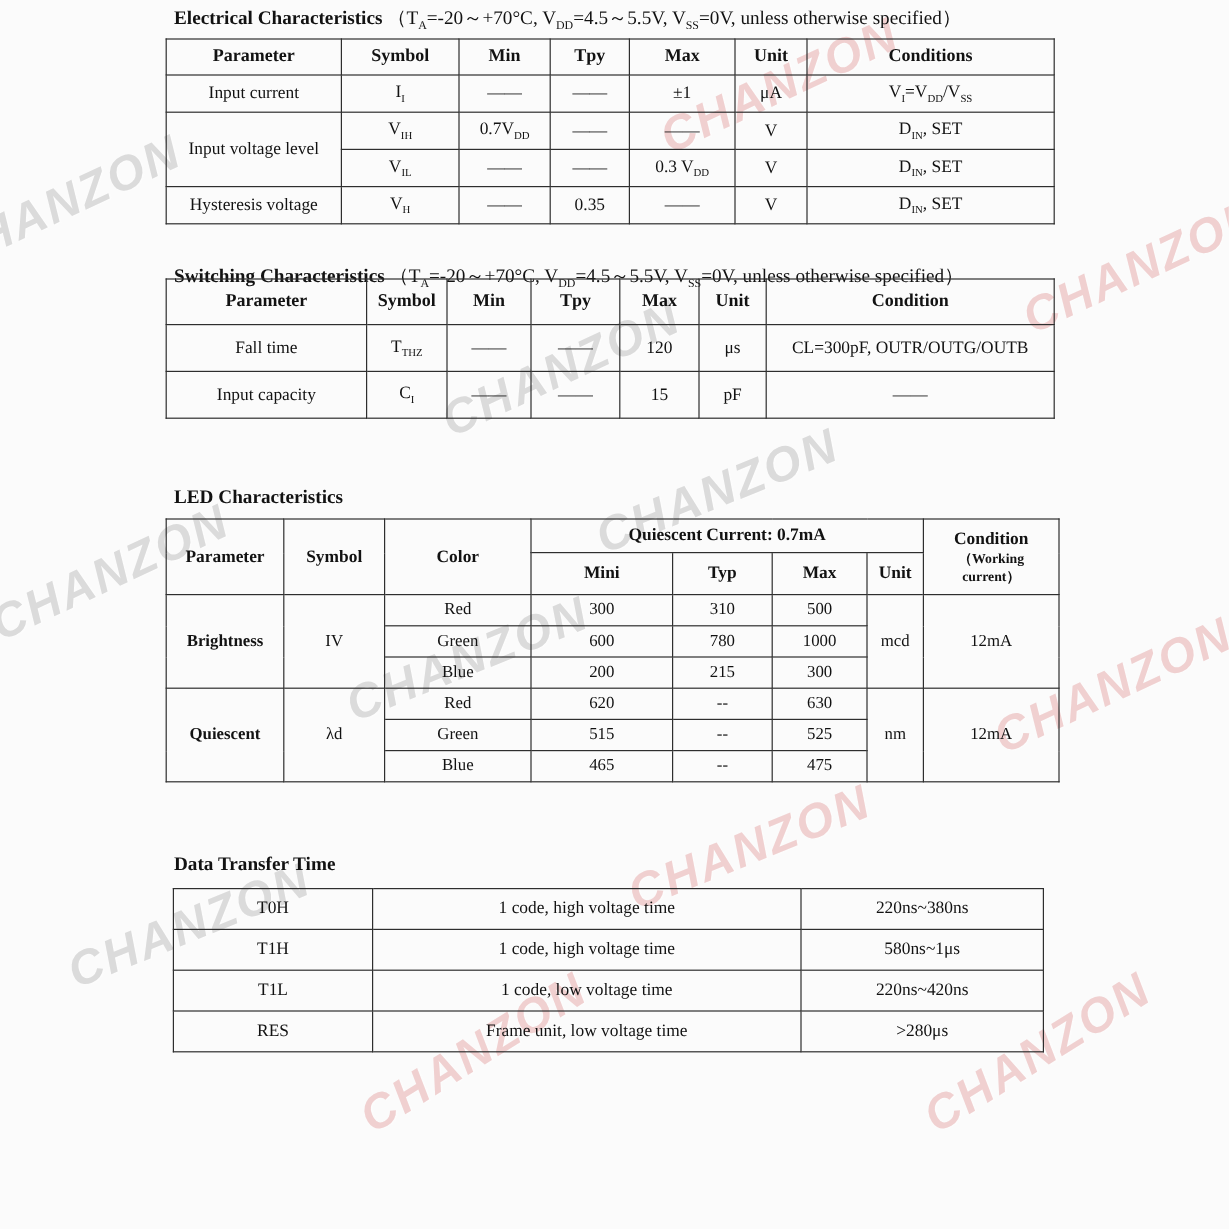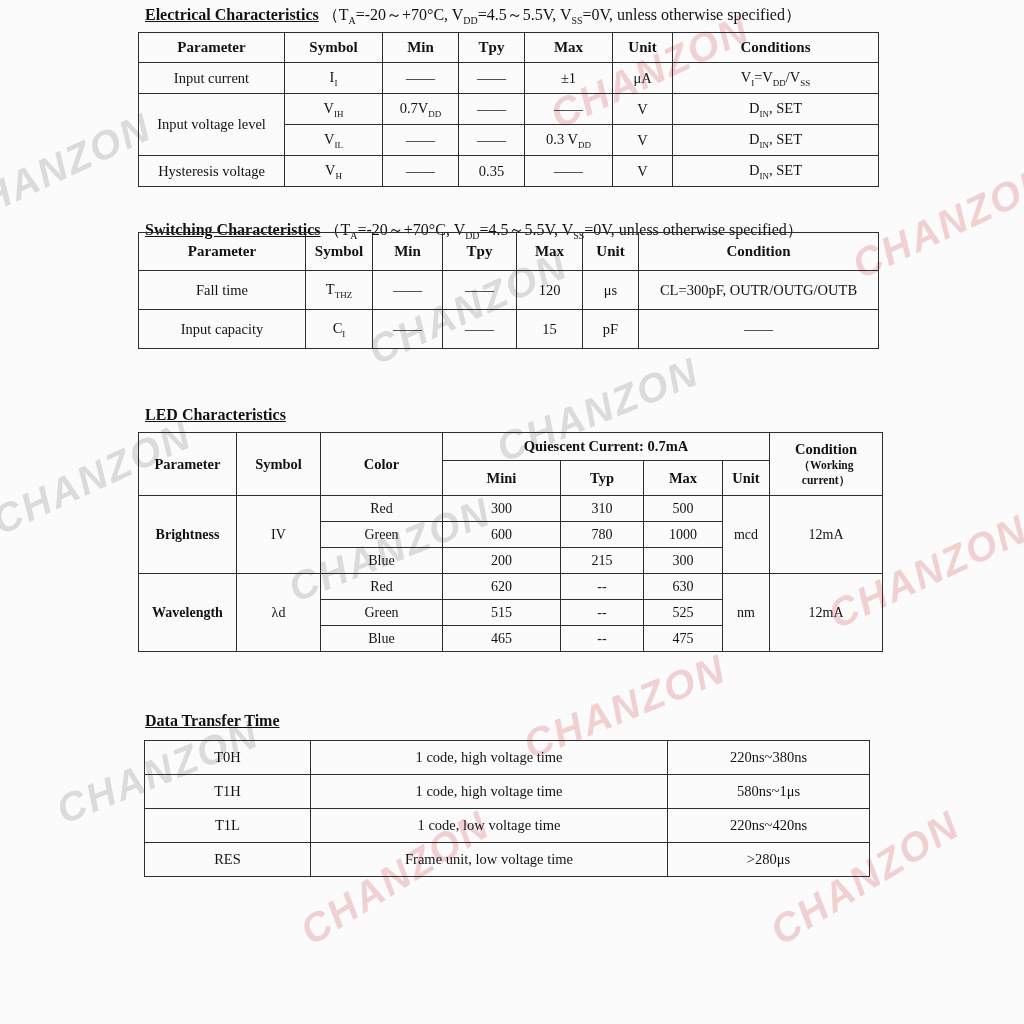--- a/index.html
+++ b/index.html
@@ -16,21 +16,21 @@
     position:absolute;
     font-family:"Liberation Sans",sans-serif;
     font-weight:bold;font-style:italic;
     font-size:40px;letter-spacing:2px;
     white-space:nowrap;
     opacity:.6;
     text-shadow:1px 1px 1px rgba(255,255,255,.7);
   }
   .content{position:absolute;inset:0;z-index:1;}
   .sec-title{position:absolute;font-size:16px;white-space:nowrap;}
-  .sec-title .main{font-weight:bold;text-decoration:underline;}
+  .sec-title .main{font-weight:bold;}
   .sec-title .note{font-weight:normal;margin-top:44px;}
   table{
     border-collapse:collapse;
     position:absolute;
     table-layout:fixed;
     background:transparent;
   }
   td,th{
     border:1px solid #2e2e2e;
     text-align:center;
@@ -229,21 +229,21 @@
       <td>780</td>
       <td>1000</td>
     </tr>
     <tr>
       <td>Blue</td>
       <td>200</td>
       <td>215</td>
       <td>300</td>
     </tr>
     <tr>
-      <td rowspan="3" class="strong">Wavelength</td>
+      <td rowspan="3" class="strong">Quiescent</td>
       <td rowspan="3">λd</td>
       <td>Red</td>
       <td>620</td>
       <td>--</td>
       <td>630</td>
       <td rowspan="3">nm</td>
       <td rowspan="3">12mA</td>
     </tr>
     <tr>
       <td>Green</td>

